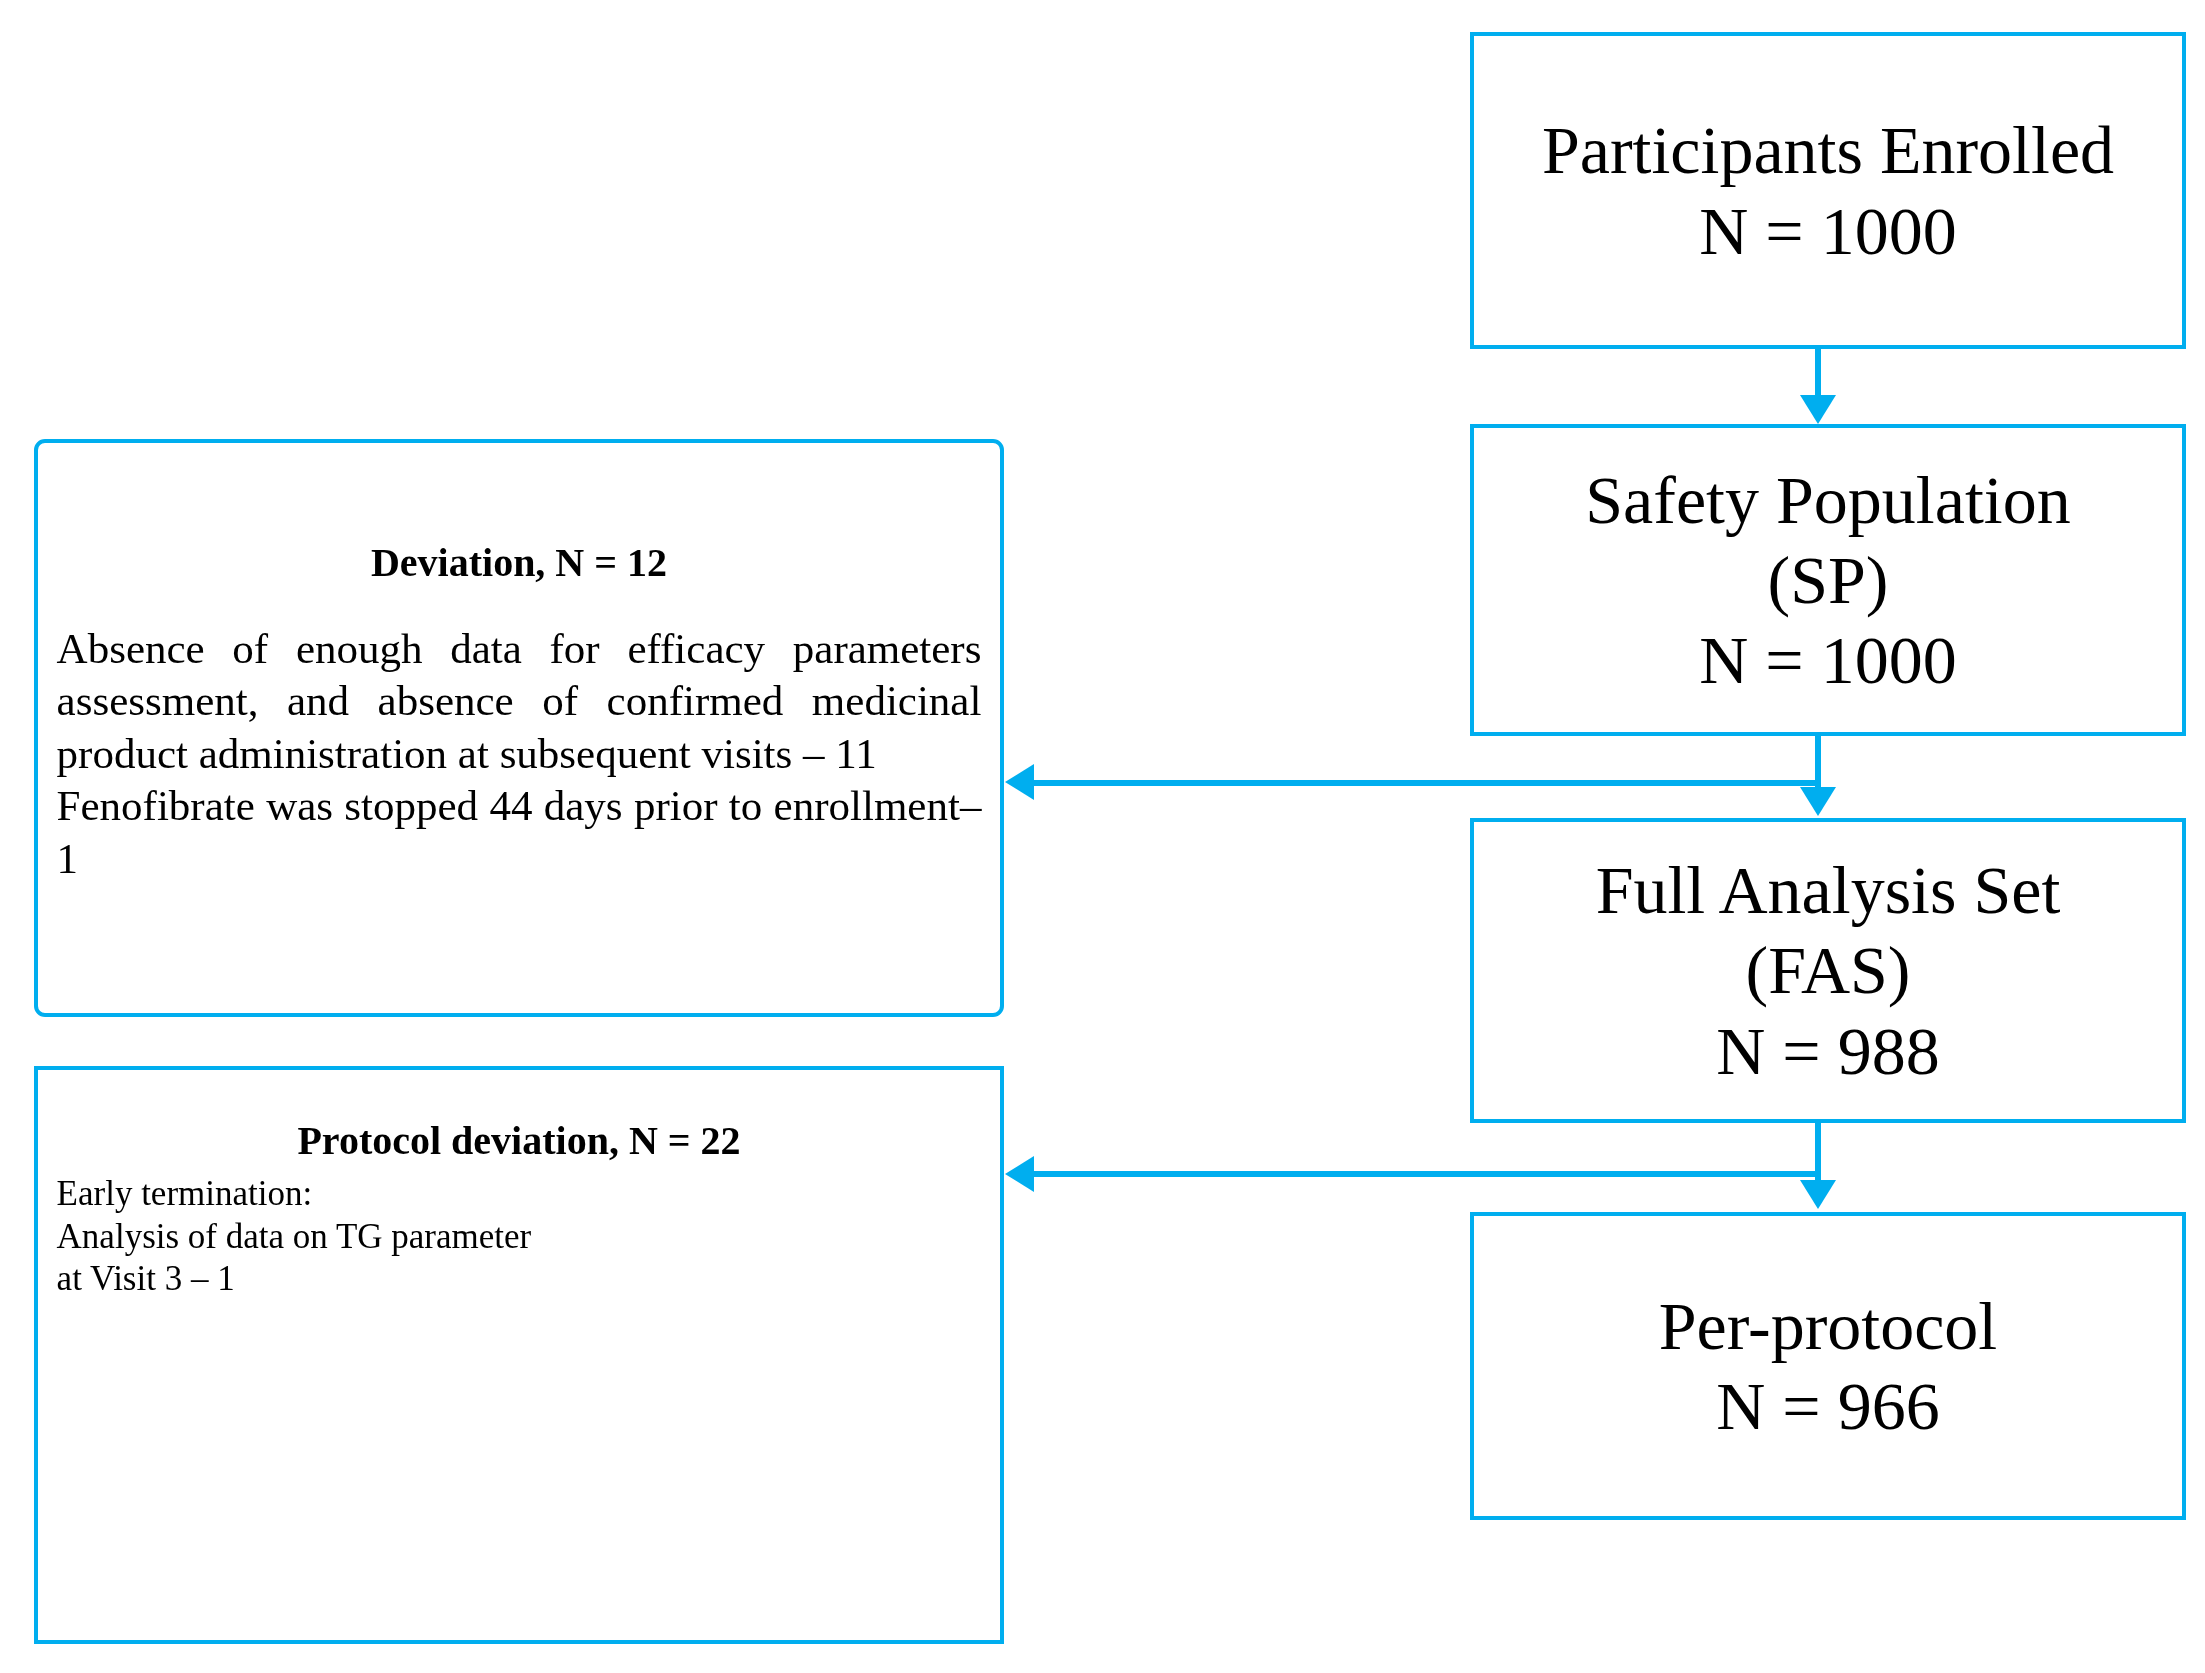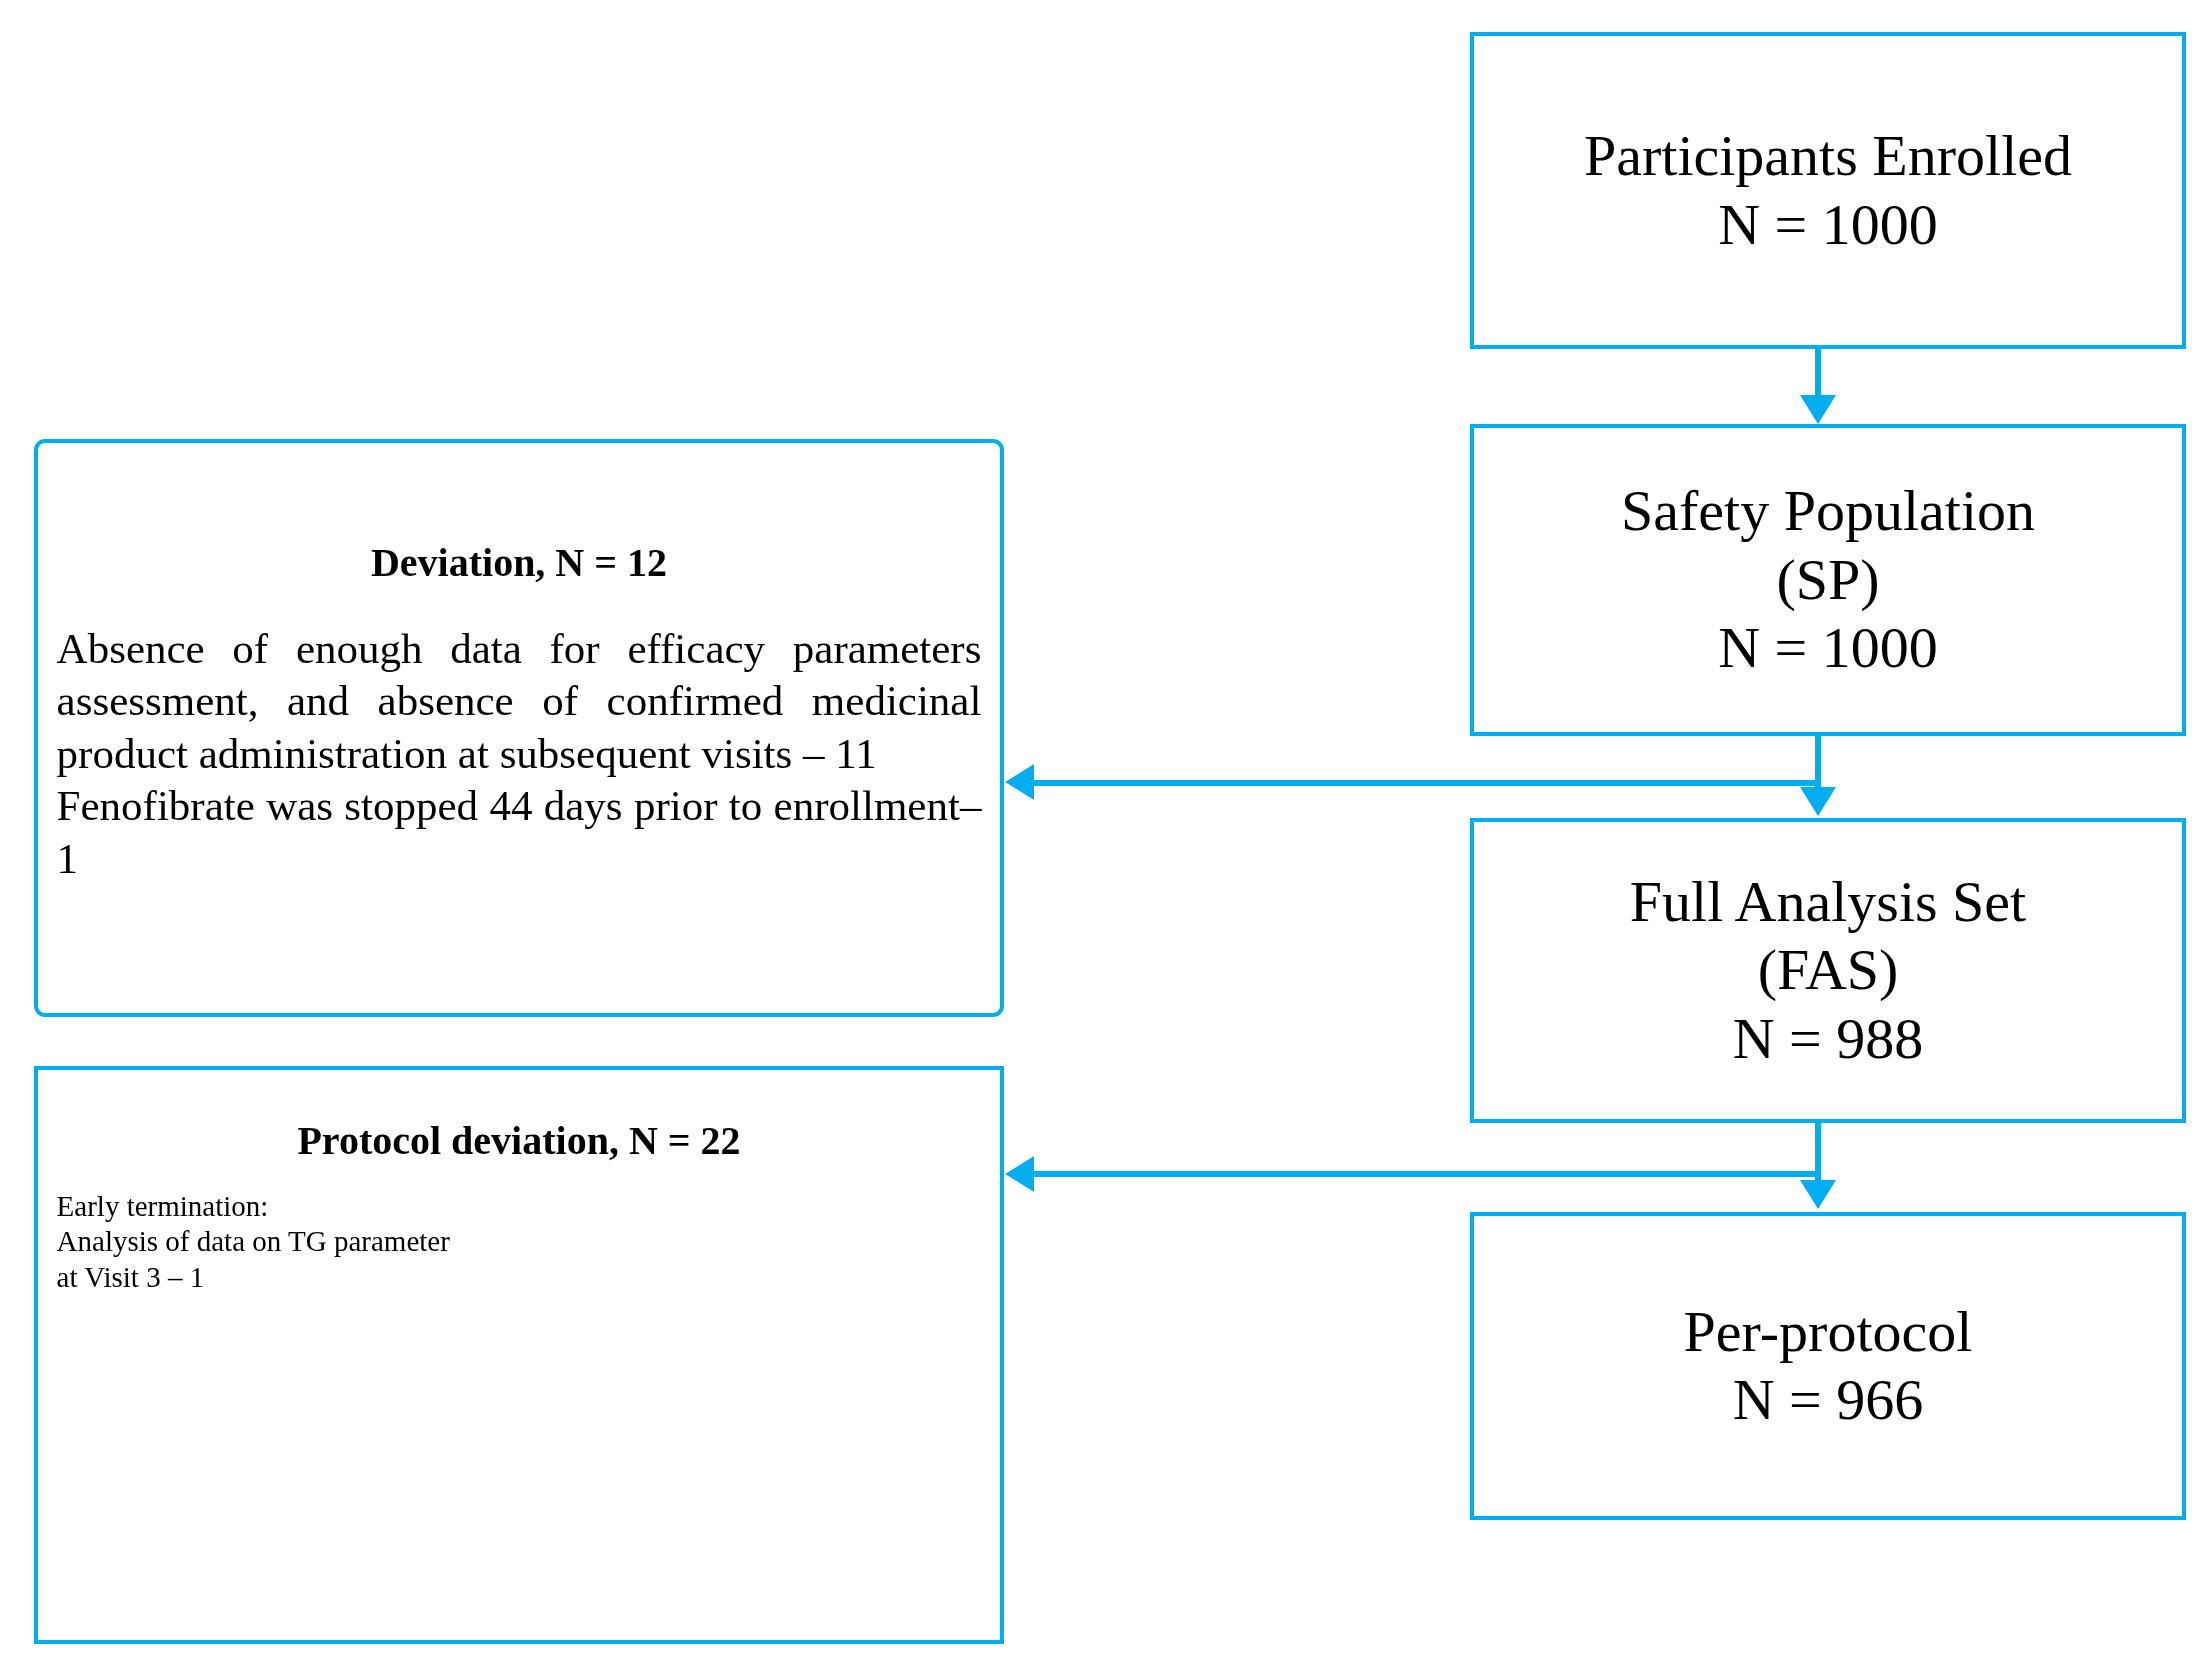--- a/index.html
+++ b/index.html
@@ -35,21 +35,21 @@
     white-space: nowrap;
     line-height: 1.18;
   }
 
   
   #node-enrolled { left: 1470px; top: 32px;   width: 716px; height: 317px; }
   #node-sp       { left: 1470px; top: 424px;  width: 716px; height: 312px; }
   #node-fas      { left: 1470px; top: 818px;  width: 716px; height: 305px; }
   #node-pp       { left: 1470px; top: 1212px; width: 716px; height: 308px; }
 
-  .node.primary .line { font-size: 58px; }
+  .node.primary .line { font-size: 68px; }
 
   
   .sidebox {
     position: absolute;
     box-sizing: border-box;
     border: 4.2px solid #00aeef;
     background: #ffffff;
     color: #000000;
     padding: 0 18.6px;
   }
@@ -71,23 +71,23 @@
     text-align: justify;
     text-justify: inter-word;
     margin-top: 36px;
   }
   .sidebox .body .para {
     margin: 0;
     text-align: justify;
     text-align-last: left;
   }
   .sidebox .plainlist {
-    font-size: 29px;
+    font-size: 35px;
     line-height: 1.22;
-    margin-top: 24px;
+    margin-top: 8px;
   }
   .sidebox .plainlist .row { white-space: nowrap; }
   .sidebox ul {
     margin: 0;
     padding-left: 42px;
     list-style: none;
   }
   .sidebox ul li {
     position: relative;
     white-space: nowrap;

